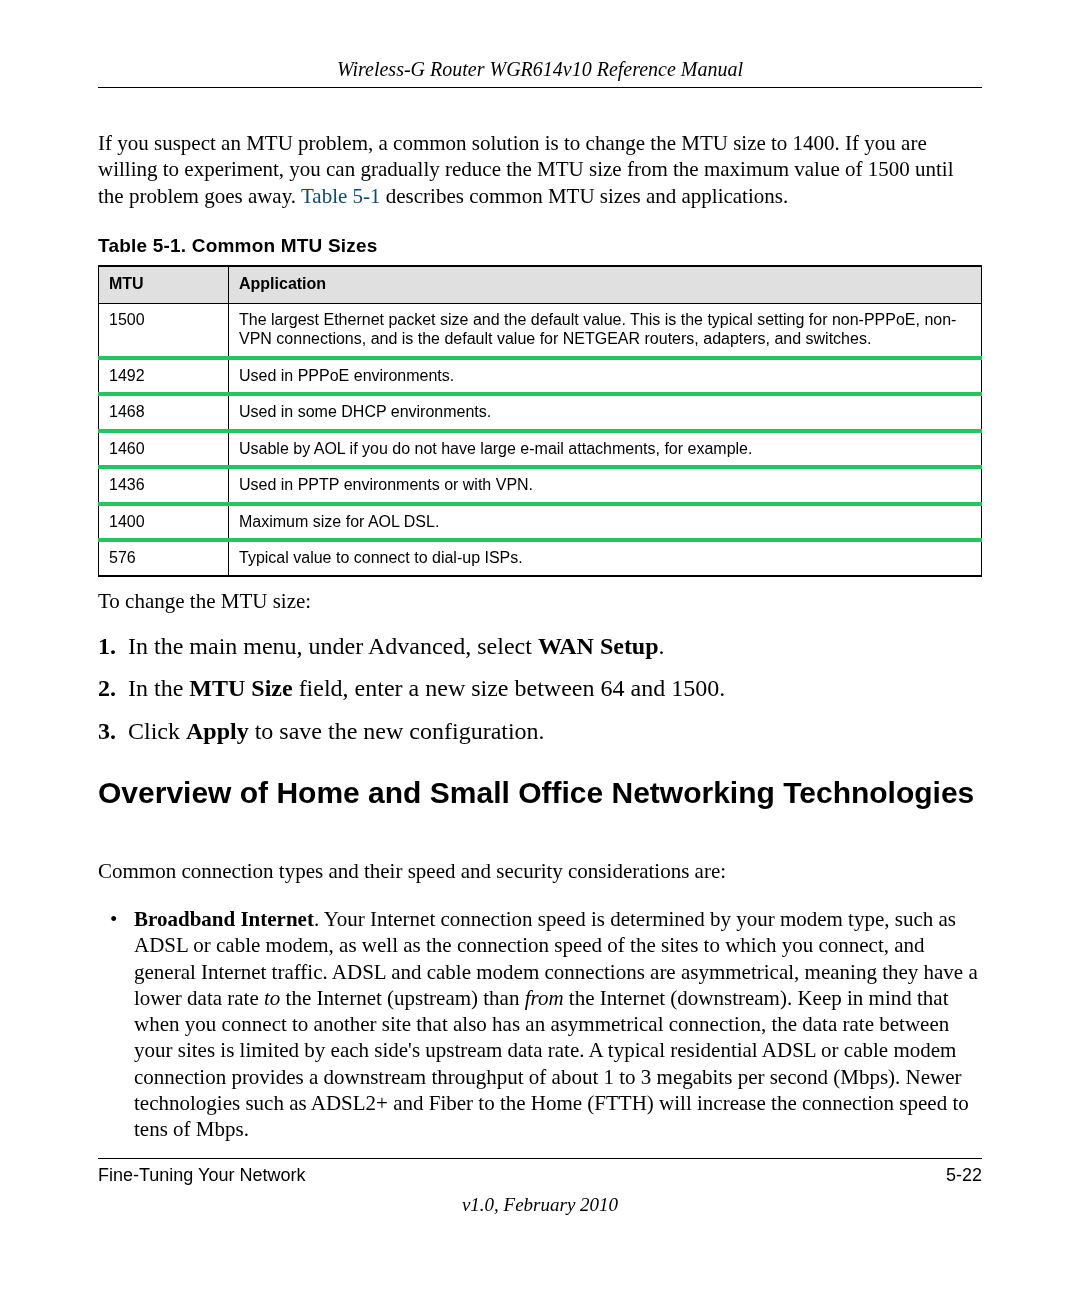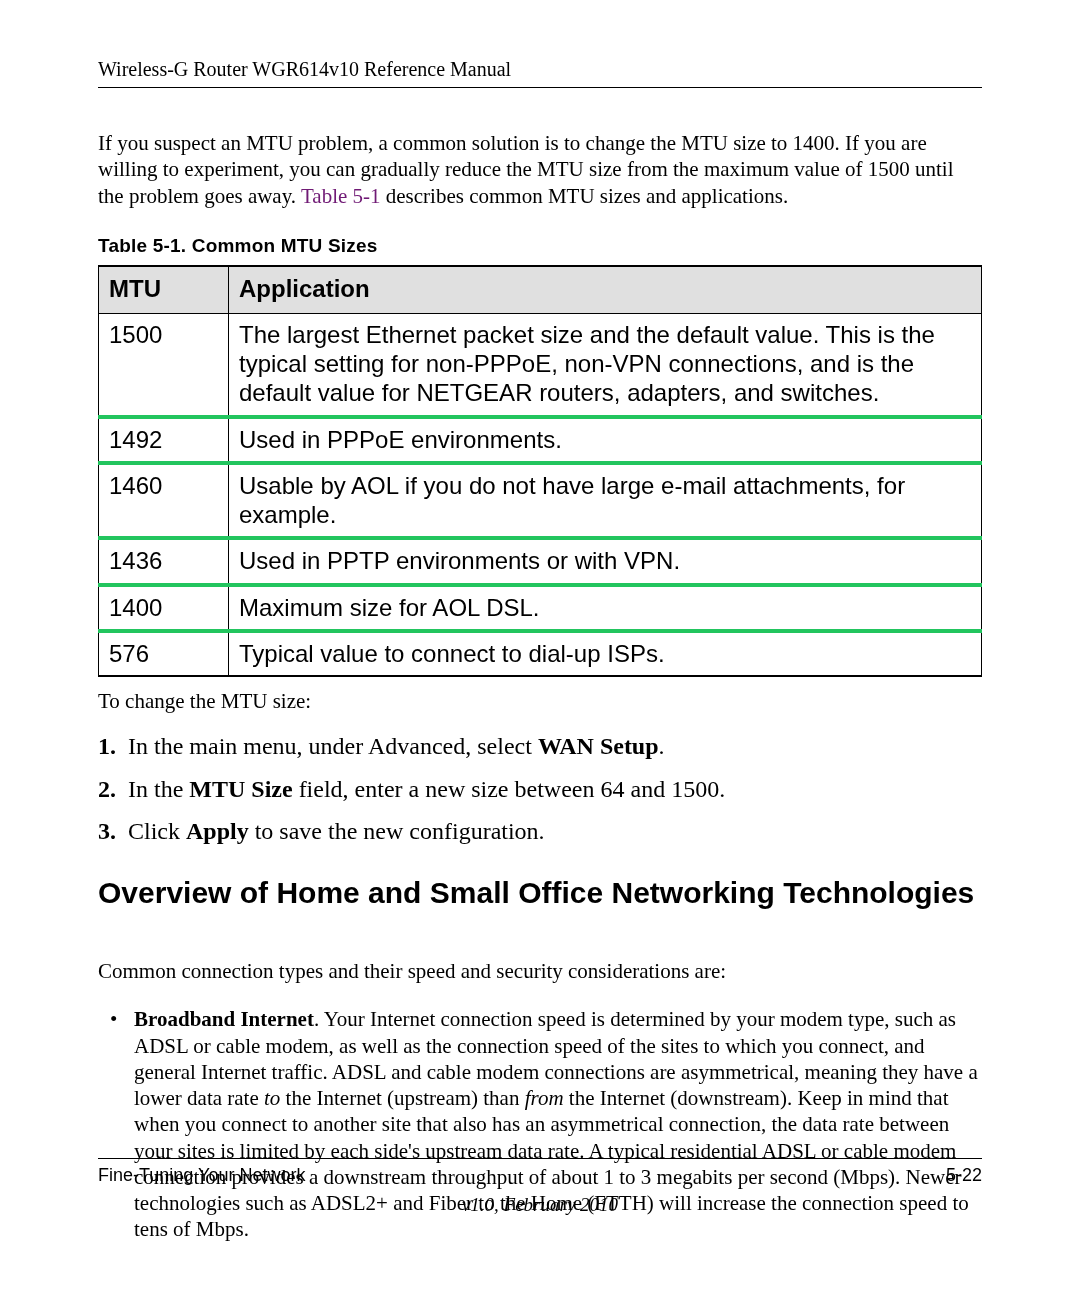--- a/index.html
+++ b/index.html
@@ -5,47 +5,48 @@
     * { box-sizing: border-box; margin: 0; padding: 0; }
     body {
       width: 1080px;
       height: 1296px;
       background: #fff;
       font-family: "Times New Roman", Times, serif;
       color: #000;
       padding: 58px 98px 40px 98px;
     }
     .header-title {
-      text-align: left;
+      font-style: italic;
+      text-align: center;
       font-size: 20px;
       padding-bottom: 6px;
     }
     .header-rule {
       border: none;
       border-top: 1.5px solid #000;
       margin-bottom: 42px;
     }
     .intro {
       font-size: 21px;
       line-height: 1.25;
       margin-bottom: 26px;
     }
-    .link { color: #701a75; }
+    .link { color: #0c4a6e; }
     .table-caption {
       font-family: Helvetica, Arial, sans-serif;
       font-weight: bold;
       font-size: 19px;
       margin-bottom: 8px;
       letter-spacing: 0.2px;
     }
     table {
       border-collapse: collapse;
       width: 100%;
       font-family: Helvetica, Arial, sans-serif;
-      font-size: 24px;
+      font-size: 16px;
     }
     th {
       background: #e0e0e0;
       text-align: left;
       padding: 8px 10px 10px 10px;
       border-top: 2px solid #000;
       border-bottom: 1.5px solid #000;
       font-weight: bold;
     }
     th.col-mtu { width: 130px; border-right: 1px solid #000; border-left: 1px solid #000; }
@@ -159,20 +160,24 @@
     </tr>
   </thead>
   <tbody>
     <tr>
         <td class="col-mtu">1500</td>
         <td class="col-app">The largest Ethernet packet size and the default value. This is the typical setting for non-PPPoE, non-VPN connections, and is the default value for NETGEAR routers, adapters, and switches.</td>
       </tr>
     <tr>
         <td class="col-mtu">1492</td>
         <td class="col-app">Used in PPPoE environments.</td>
+      </tr>
+    <tr>
+        <td class="col-mtu">1468</td>
+        <td class="col-app">Used in some DHCP environments.</td>
       </tr>
     <tr>
         <td class="col-mtu">1460</td>
         <td class="col-app">Usable by AOL if you do not have large e-mail attachments, for example.</td>
       </tr>
     <tr>
         <td class="col-mtu">1436</td>
         <td class="col-app">Used in PPTP environments or with VPN.</td>
       </tr>
     <tr>

